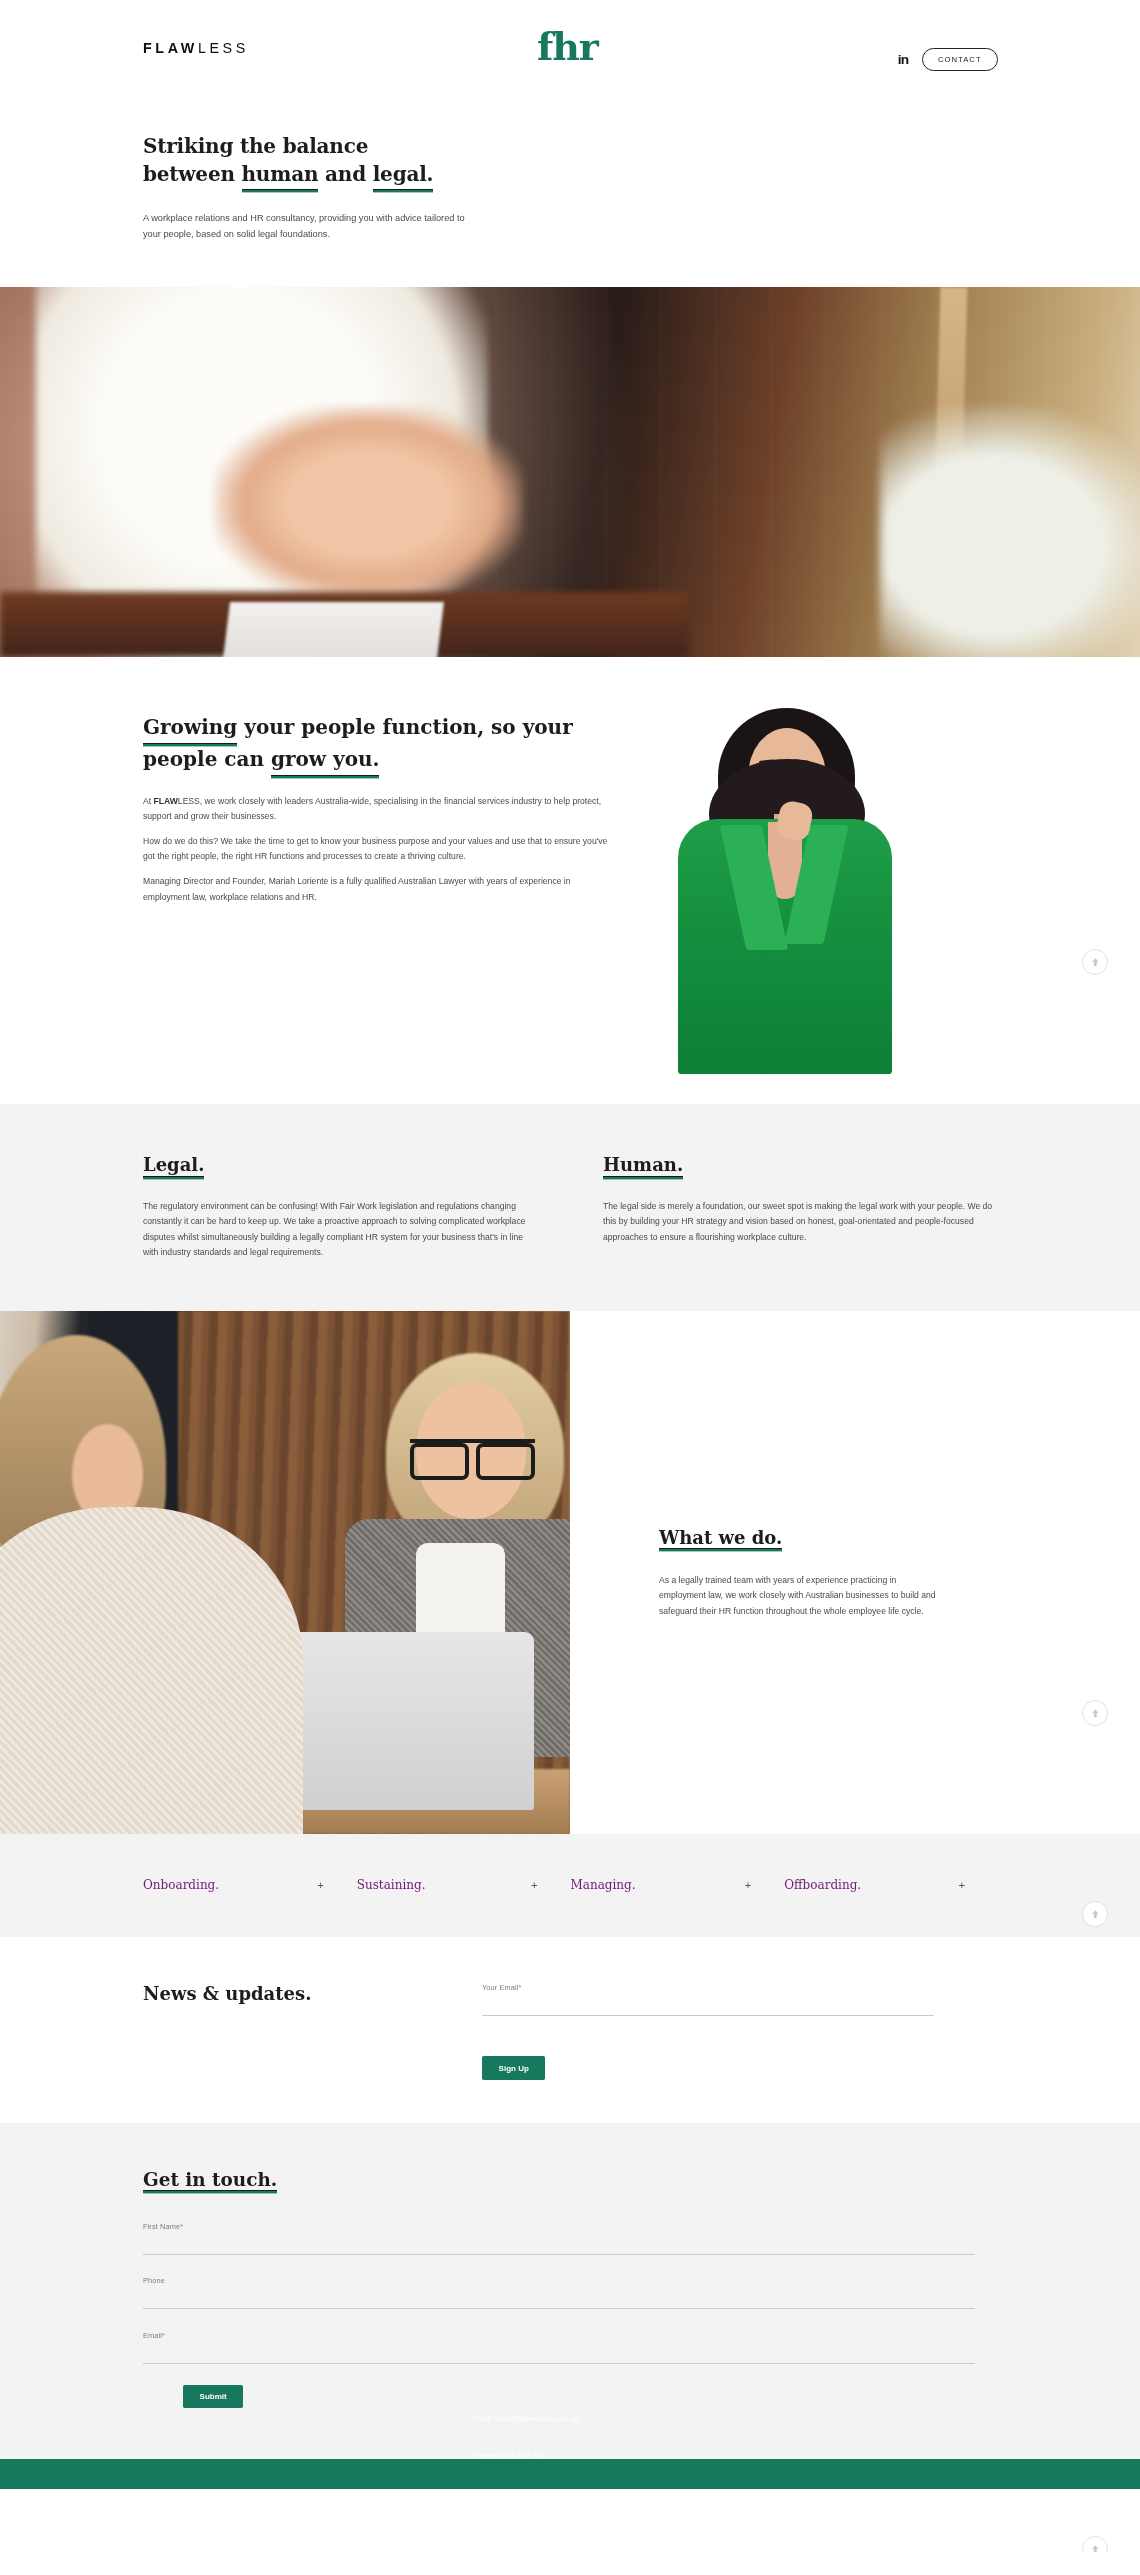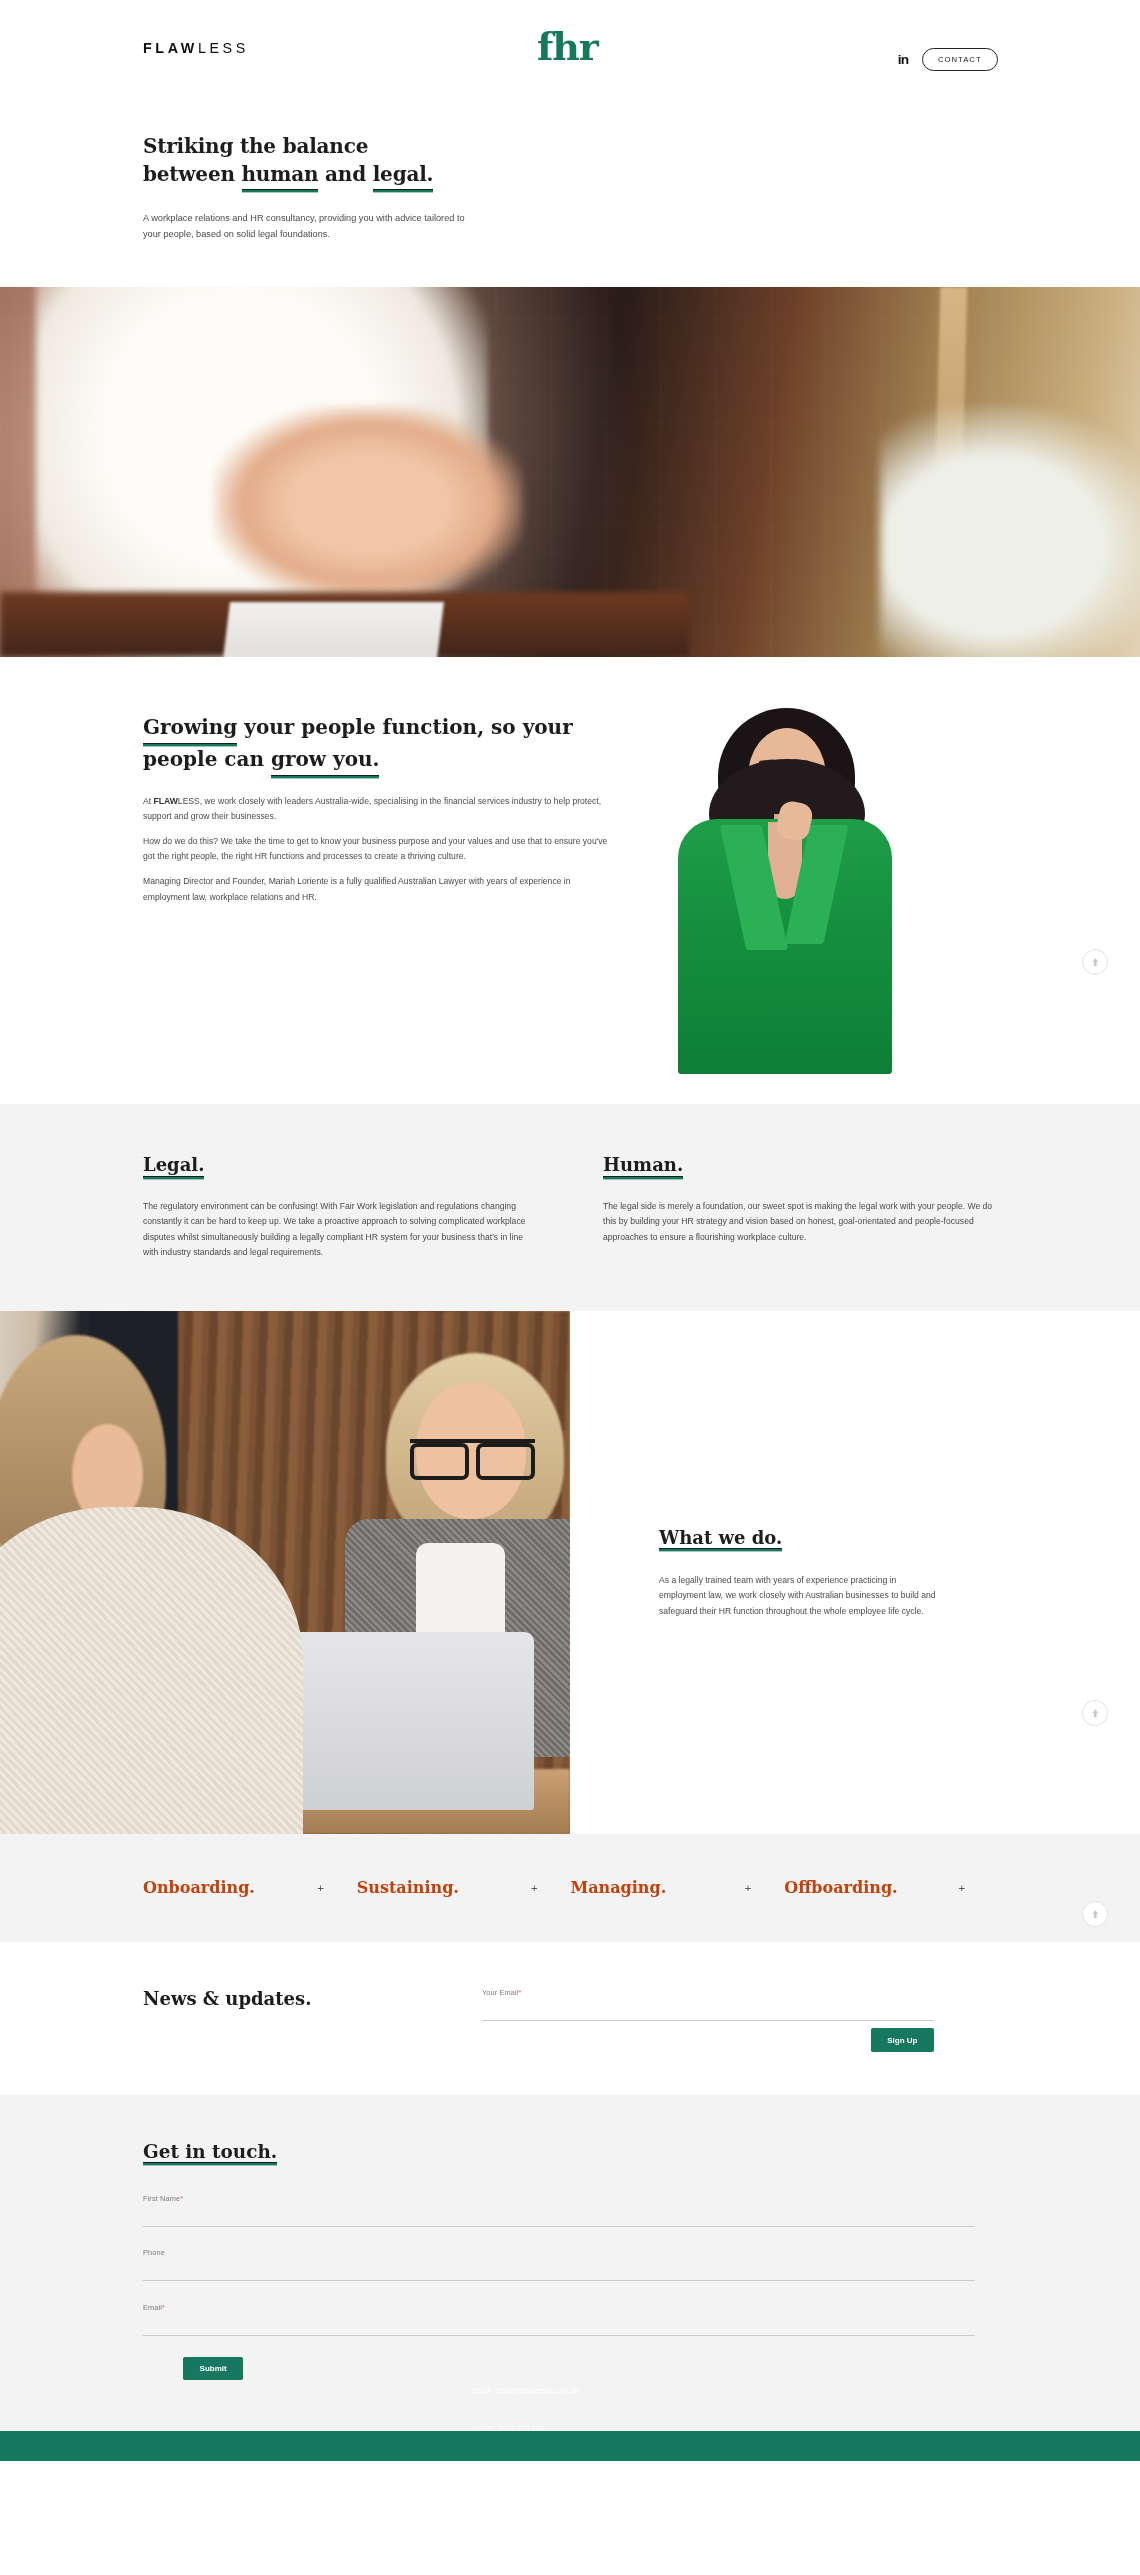--- a/index.html
+++ b/index.html
@@ -192,21 +192,21 @@
   }
   .wwd-img .table{position:absolute;left:0;bottom:0;width:570px;height:65px;background:linear-gradient(180deg,#caa274,#a47c52);filter:blur(1.2px);}
   .wwd-txt{width:570px;display:flex;align-items:center;padding-left:89px;}
   .wwd-txt .inner{max-width:279px;}
   .wwd-txt p{margin-top:24px;font-size:8.6px;line-height:1.78;color:var(--body);}
 
   
   .acc{background:var(--grey-bg);padding:44px 0 45px;}
   .acc-row{width:855px;margin:0 auto;display:flex;}
   .acc-item{flex:1;display:flex;align-items:center;justify-content:space-between;padding-right:33px;cursor:pointer;}
-  .acc-label{font-family:"DejaVu Serif",serif;font-weight:700;font-size:16px;color:#c2410c;}
+  .acc-label{font-family:"DejaVu Serif",serif;font-weight:400;font-size:12px;color:#701a75;}
   .acc-plus{font-size:11.3px;color:#555;font-weight:400;}
 
   
   .news{background:#fff;padding:46px 0 43px;}
   .news-grid{width:855px;margin:0 auto;display:flex;}
   .news-left{width:339px;}
   h3.news-title{font-family:"DejaVu Serif",serif;font-weight:700;font-size:18px;color:#1d1d1d;}
   .news-right{flex:1;max-width:452px;}
   .fld{position:relative;}
   .fld label{display:block;font-size:7.4px;color:#7c7c7c;letter-spacing:0.1px;}
@@ -215,21 +215,21 @@
     width:100%;border:none;border-bottom:1.2px solid var(--rule);
     background:transparent;outline:none;padding:8.3px 0 4.8px;
     font-family:"Liberation Sans",sans-serif;font-size:9px;color:#333;
   }
   .fld textarea{resize:none;height:50px;}
   .btn-green{
     background:var(--green);color:#fff;border:none;border-radius:1.8px;
     padding:7.1px 16.6px;font-size:8px;font-weight:700;cursor:pointer;
     font-family:"Liberation Sans",sans-serif;
   }
-  .signup-row{display:flex;justify-content:flex-end;margin-top:7px;}
+  .signup-row{display:flex;justify-content:flex-start;margin-top:40px;}
 
   
   .git{background:var(--grey-bg);padding:46px 0 51px;}
   .git-inner{width:855px;margin:0 auto;}
   h3.git-title{font-family:"DejaVu Serif",serif;font-weight:700;font-size:18.4px;color:#1d1d1d;}
   .git-form{margin-top:31px;max-width:832px;}
   .git-form .fld{margin-bottom:21.4px;}
   .git-form .submit-row{margin-top:7px;padding-left:40px;}
 
   

